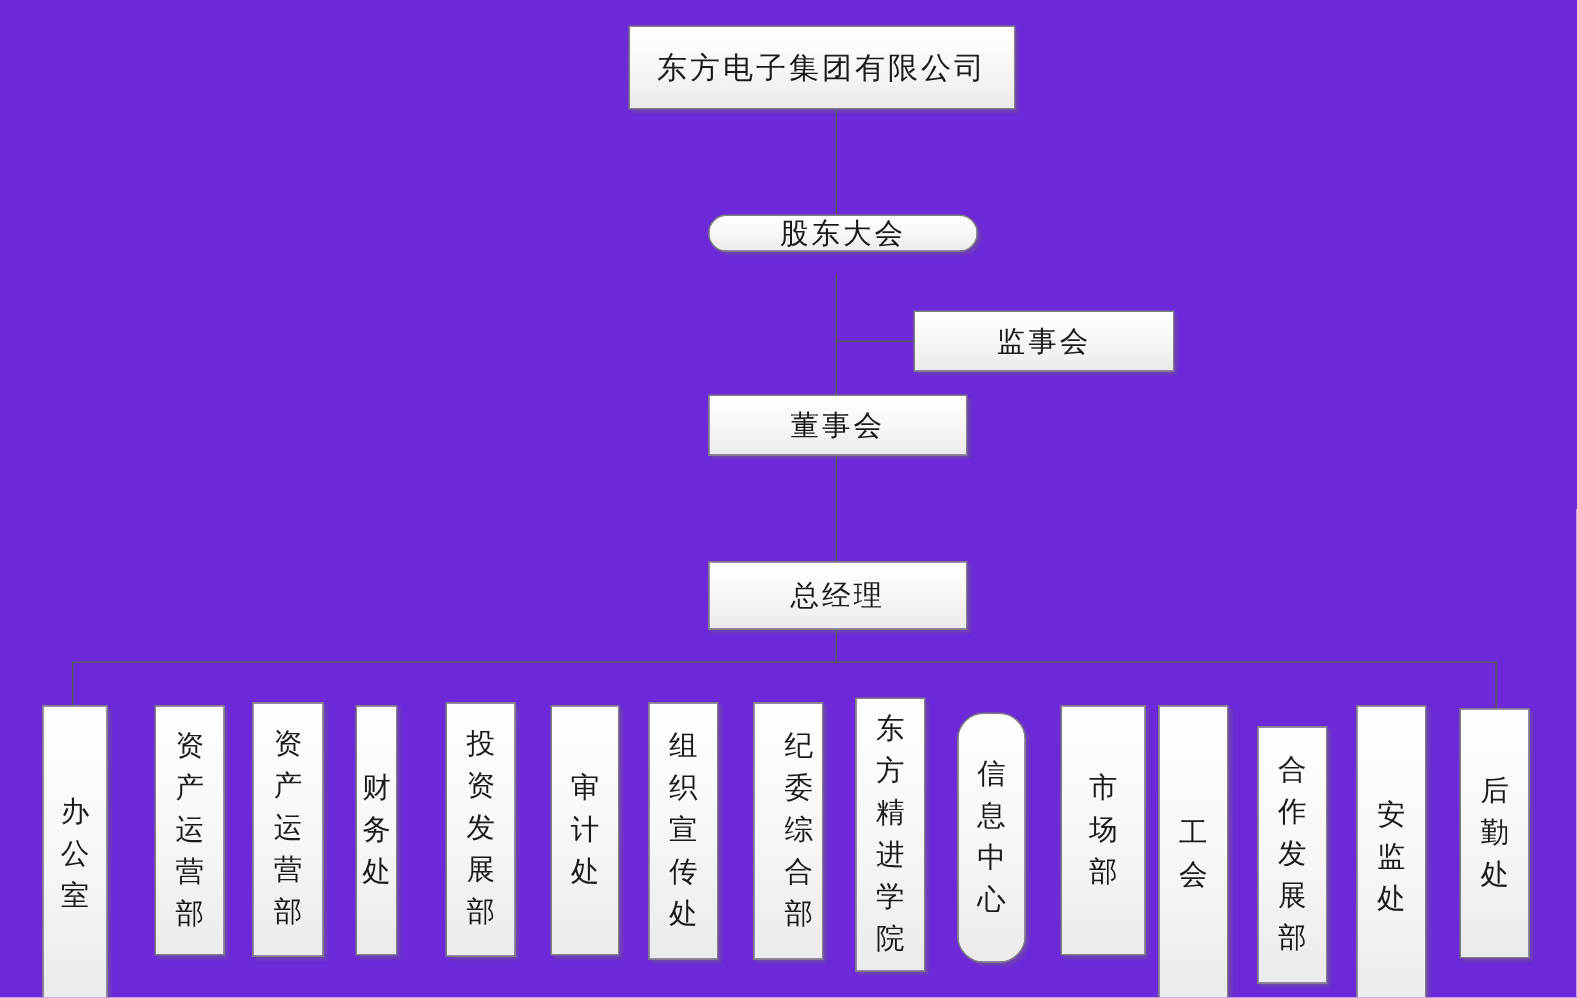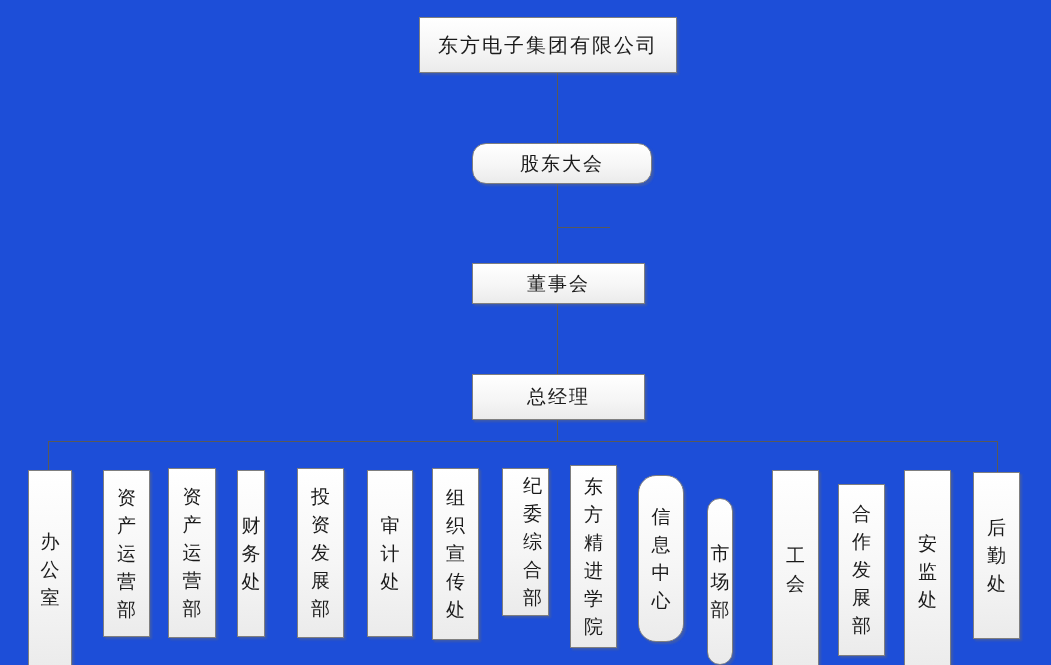--- a/index.html
+++ b/index.html
@@ -6,21 +6,21 @@
     --box-border:#7f7f7f;
     --line:#595959;
     --fill-top:#ffffff;
     --fill-bottom:#ebebeb;
     --text:#1a1a1a;
   }
   html,body{margin:0;padding:0;background:#ffffff;}
   .canvas{
     position:relative;
     width:1051px;height:665px;
-    background:#1d4ed8;
+    background:#6d28d9;
     font-family:"Liberation Serif","DejaVu Serif",serif;
     color:var(--text);
     overflow:hidden;
   }
   .node{
     position:absolute;
     box-sizing:border-box;
     border:1px solid var(--box-border);
     background:linear-gradient(180deg,var(--fill-top) 0%,#f6f6f6 55%,var(--fill-bottom) 100%);
     box-shadow:2px 2px 2px rgba(110,110,110,0.38);
@@ -52,24 +52,27 @@
   <div class="line vline" style="left:557px;top:304px;height:71px;"></div>
   <div class="line vline" style="left:557px;top:415px;height:27px;"></div>
   <div class="line hline" style="left:48px;top:441px;width:950px;"></div>
   <div class="line vline" style="left:48px;top:441px;height:30px;"></div>
   <div class="line vline" style="left:997px;top:441px;height:32px;"></div>
 
   <div class="node hnode" style="left:419px;top:17px;width:258px;height:56px;">
     <span>东方电子集团有限公司</span>
   </div>
 
-  <div class="node hnode small" style="left:472px;top:143px;width:180px;height:41px;border-radius:14px;">
+  <div class="node hnode small" style="left:472px;top:143px;width:180px;height:25px;border-radius:14px;">
     <span>股东大会</span>
   </div>
 
+  <div class="node hnode small" style="left:609px;top:207px;width:174px;height:41px;">
+    <span>监事会</span>
+  </div>
 
   <div class="node hnode small" style="left:472px;top:263px;width:173px;height:41px;">
     <span>董事会</span>
   </div>
 
   <div class="node hnode small" style="left:472px;top:374px;width:173px;height:46px;">
     <span>总经理</span>
   </div>
 
   <div class="node vnode" style="left:28px;top:470px;width:44px;height:200px;">
@@ -93,33 +96,33 @@
   </div>
 
   <div class="node vnode" style="left:297px;top:468px;width:47px;height:170px;">
     <span class="vlabel">投资发展部</span>
   </div>
 
   <div class="node vnode" style="left:432px;top:468px;width:47px;height:172px;">
     <span class="vlabel">组织宣传处</span>
   </div>
 
-  <div class="node vnode" style="left:502px;top:468px;width:47px;height:148px;padding-left:14px;">
+  <div class="node vnode" style="left:502px;top:468px;width:47px;height:172px;padding-left:14px;">
     <span class="vlabel">纪委综合部</span>
   </div>
 
   <div class="node vnode" style="left:570px;top:465px;width:47px;height:183px;">
     <span class="vlabel">东方精进学院</span>
   </div>
 
   <div class="node vnode" style="left:638px;top:475px;width:46px;height:167px;border-radius:18px;">
     <span class="vlabel">信息中心</span>
   </div>
 
-  <div class="node vnode" style="left:707px;top:498px;width:26px;height:167px;border-radius:21px;">
+  <div class="node vnode" style="left:707px;top:470px;width:57px;height:167px;">
     <span class="vlabel">市场部</span>
   </div>
 
   <div class="node vnode" style="left:772px;top:470px;width:47px;height:200px;">
     <span class="vlabel">工会</span>
   </div>
 
   <div class="node vnode" style="left:838px;top:484px;width:47px;height:172px;">
     <span class="vlabel">合作发展部</span>
   </div>

